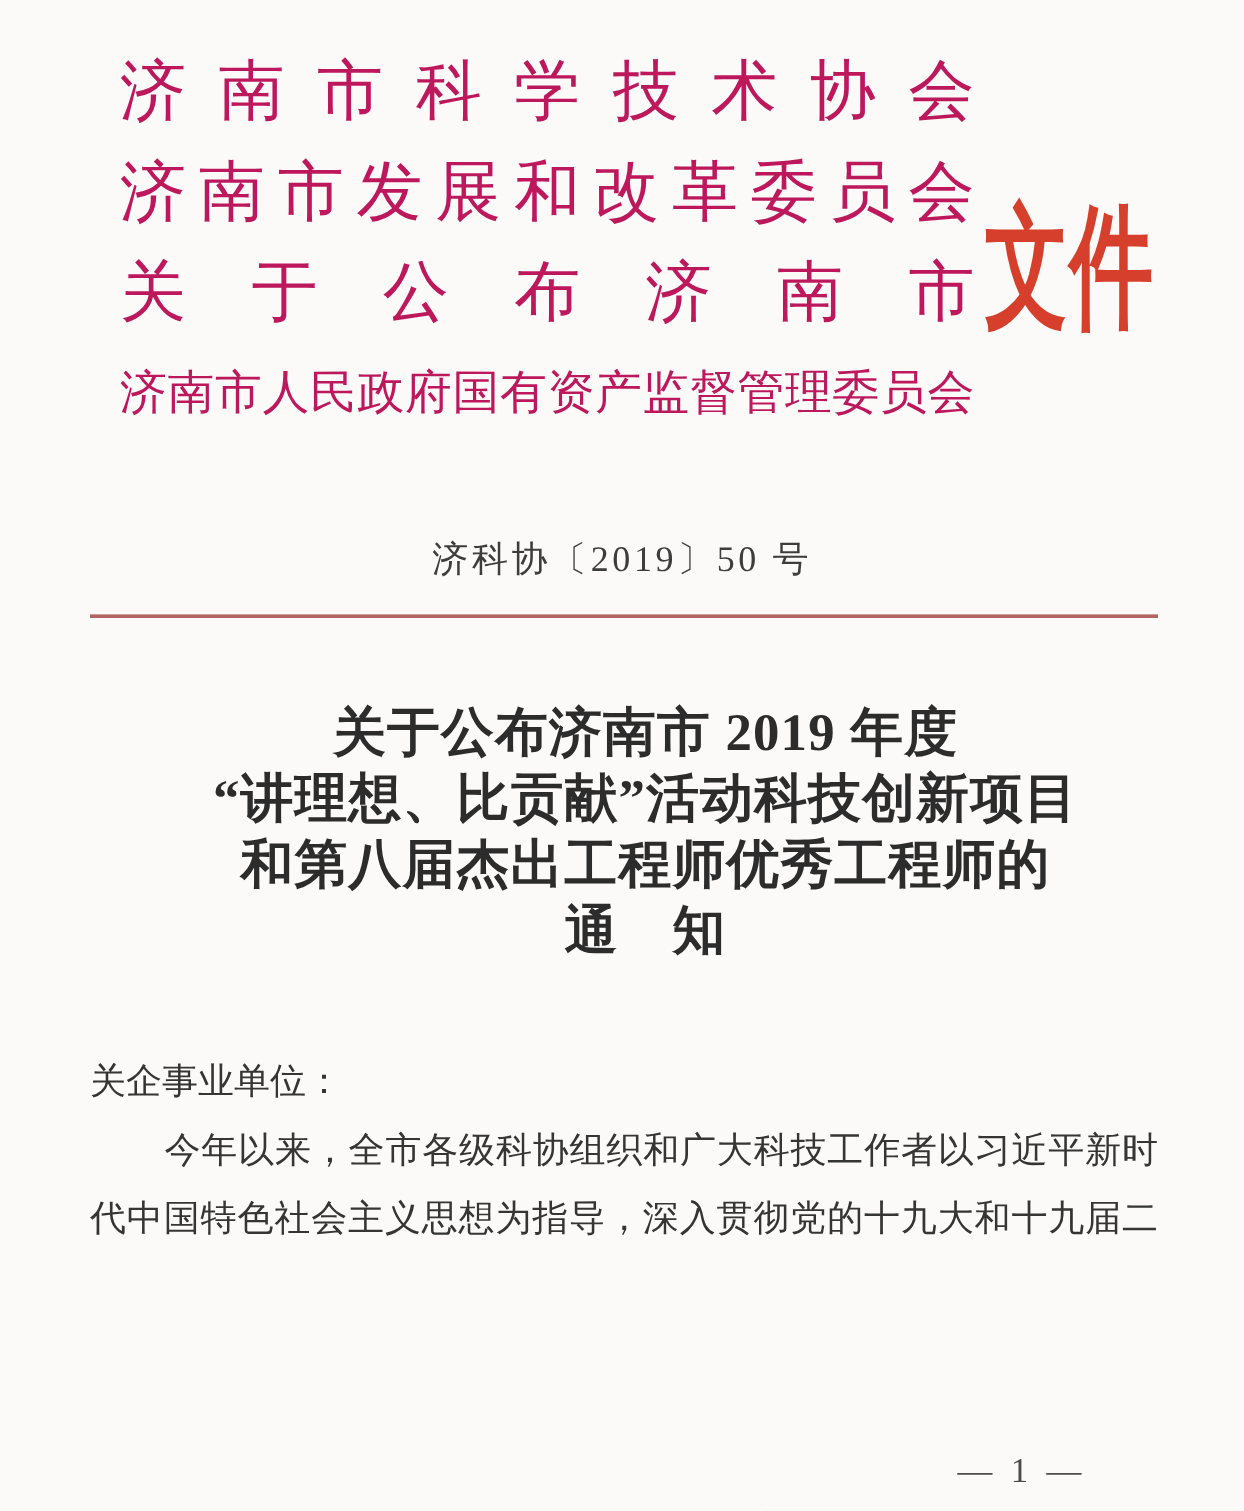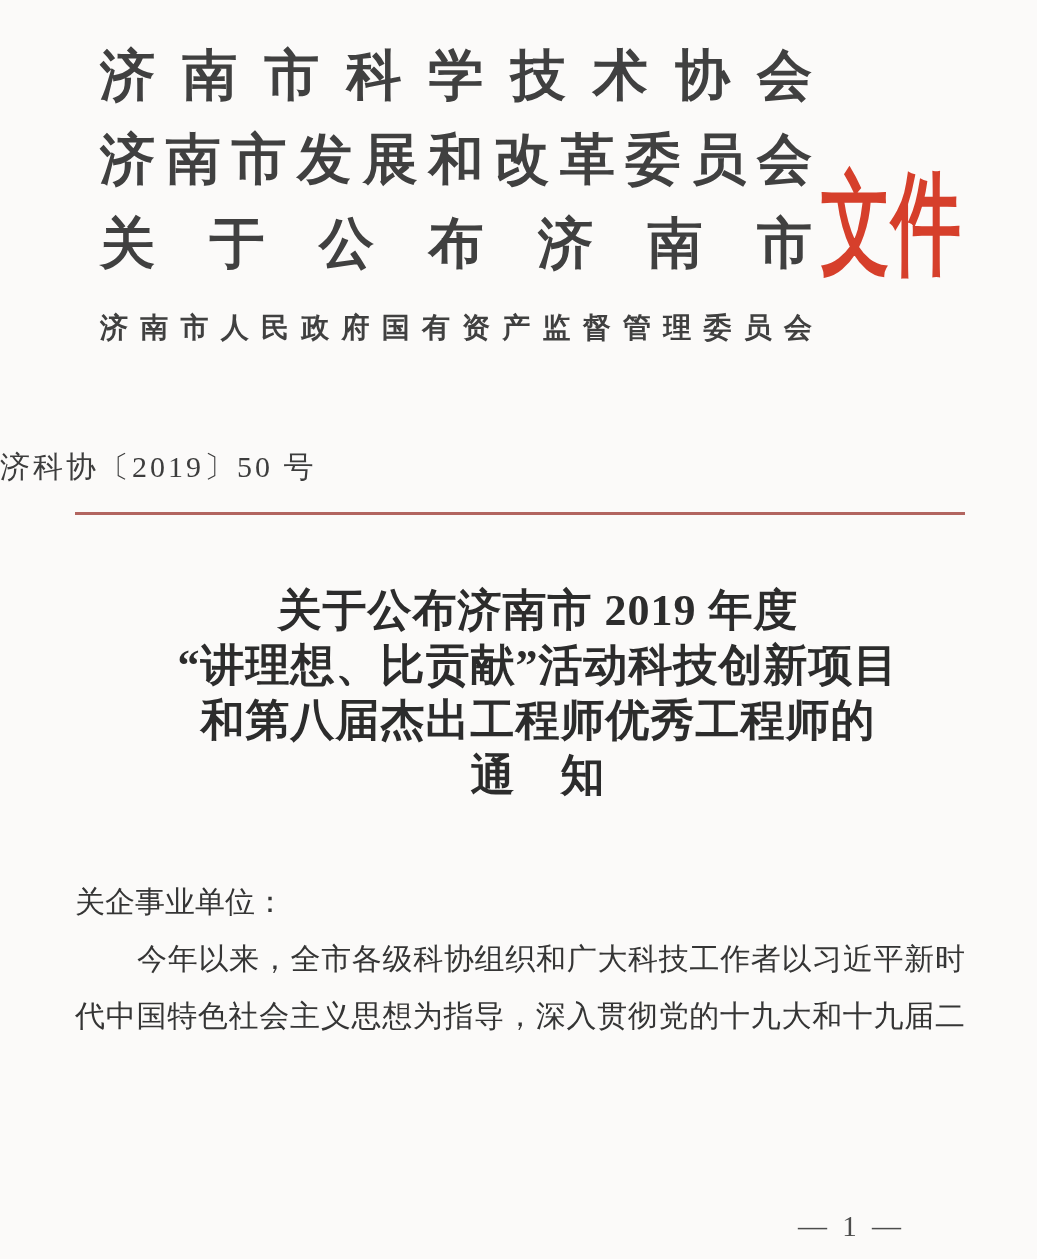--- a/index.html
+++ b/index.html
@@ -14,48 +14,49 @@
     overflow: hidden;
   }
 
   
   .letterhead {
     position: relative;
     padding: 34px 75px 0 100px;
   }
   .agencies { width: 712px; }
   .agency-line {
-    color: #404040;
-    font-weight: 700;
+    color: #be185d;
+    font-weight: 400;
     font-size: 55px;
     line-height: 84px;
     height: 84px;
     text-align: justify;
     text-align-last: justify;
     white-space: nowrap;
   }
-  .agency-line.small { font-size: 28px; }
+  .agency-line.small { font-size: 39px; }
 
   .doc-label {
     position: absolute;
     top: 168px;
     right: 75px;
     color: #d63f2b;
     font-weight: 700;
     font-size: 112px;
     line-height: 112px;
     white-space: nowrap;
     transform: scaleX(0.62);
     transform-origin: right top;
     letter-spacing: 2px;
   }
 
   
   .doc-number {
     margin-top: 76px;
+    text-align: center;
     font-size: 30px;
     line-height: 42px;
     color: #3d3d3d;
     letter-spacing: 3px;
   }
 
   
   .divider {
     margin: 24px 72px 0 75px;
     height: 3px;

